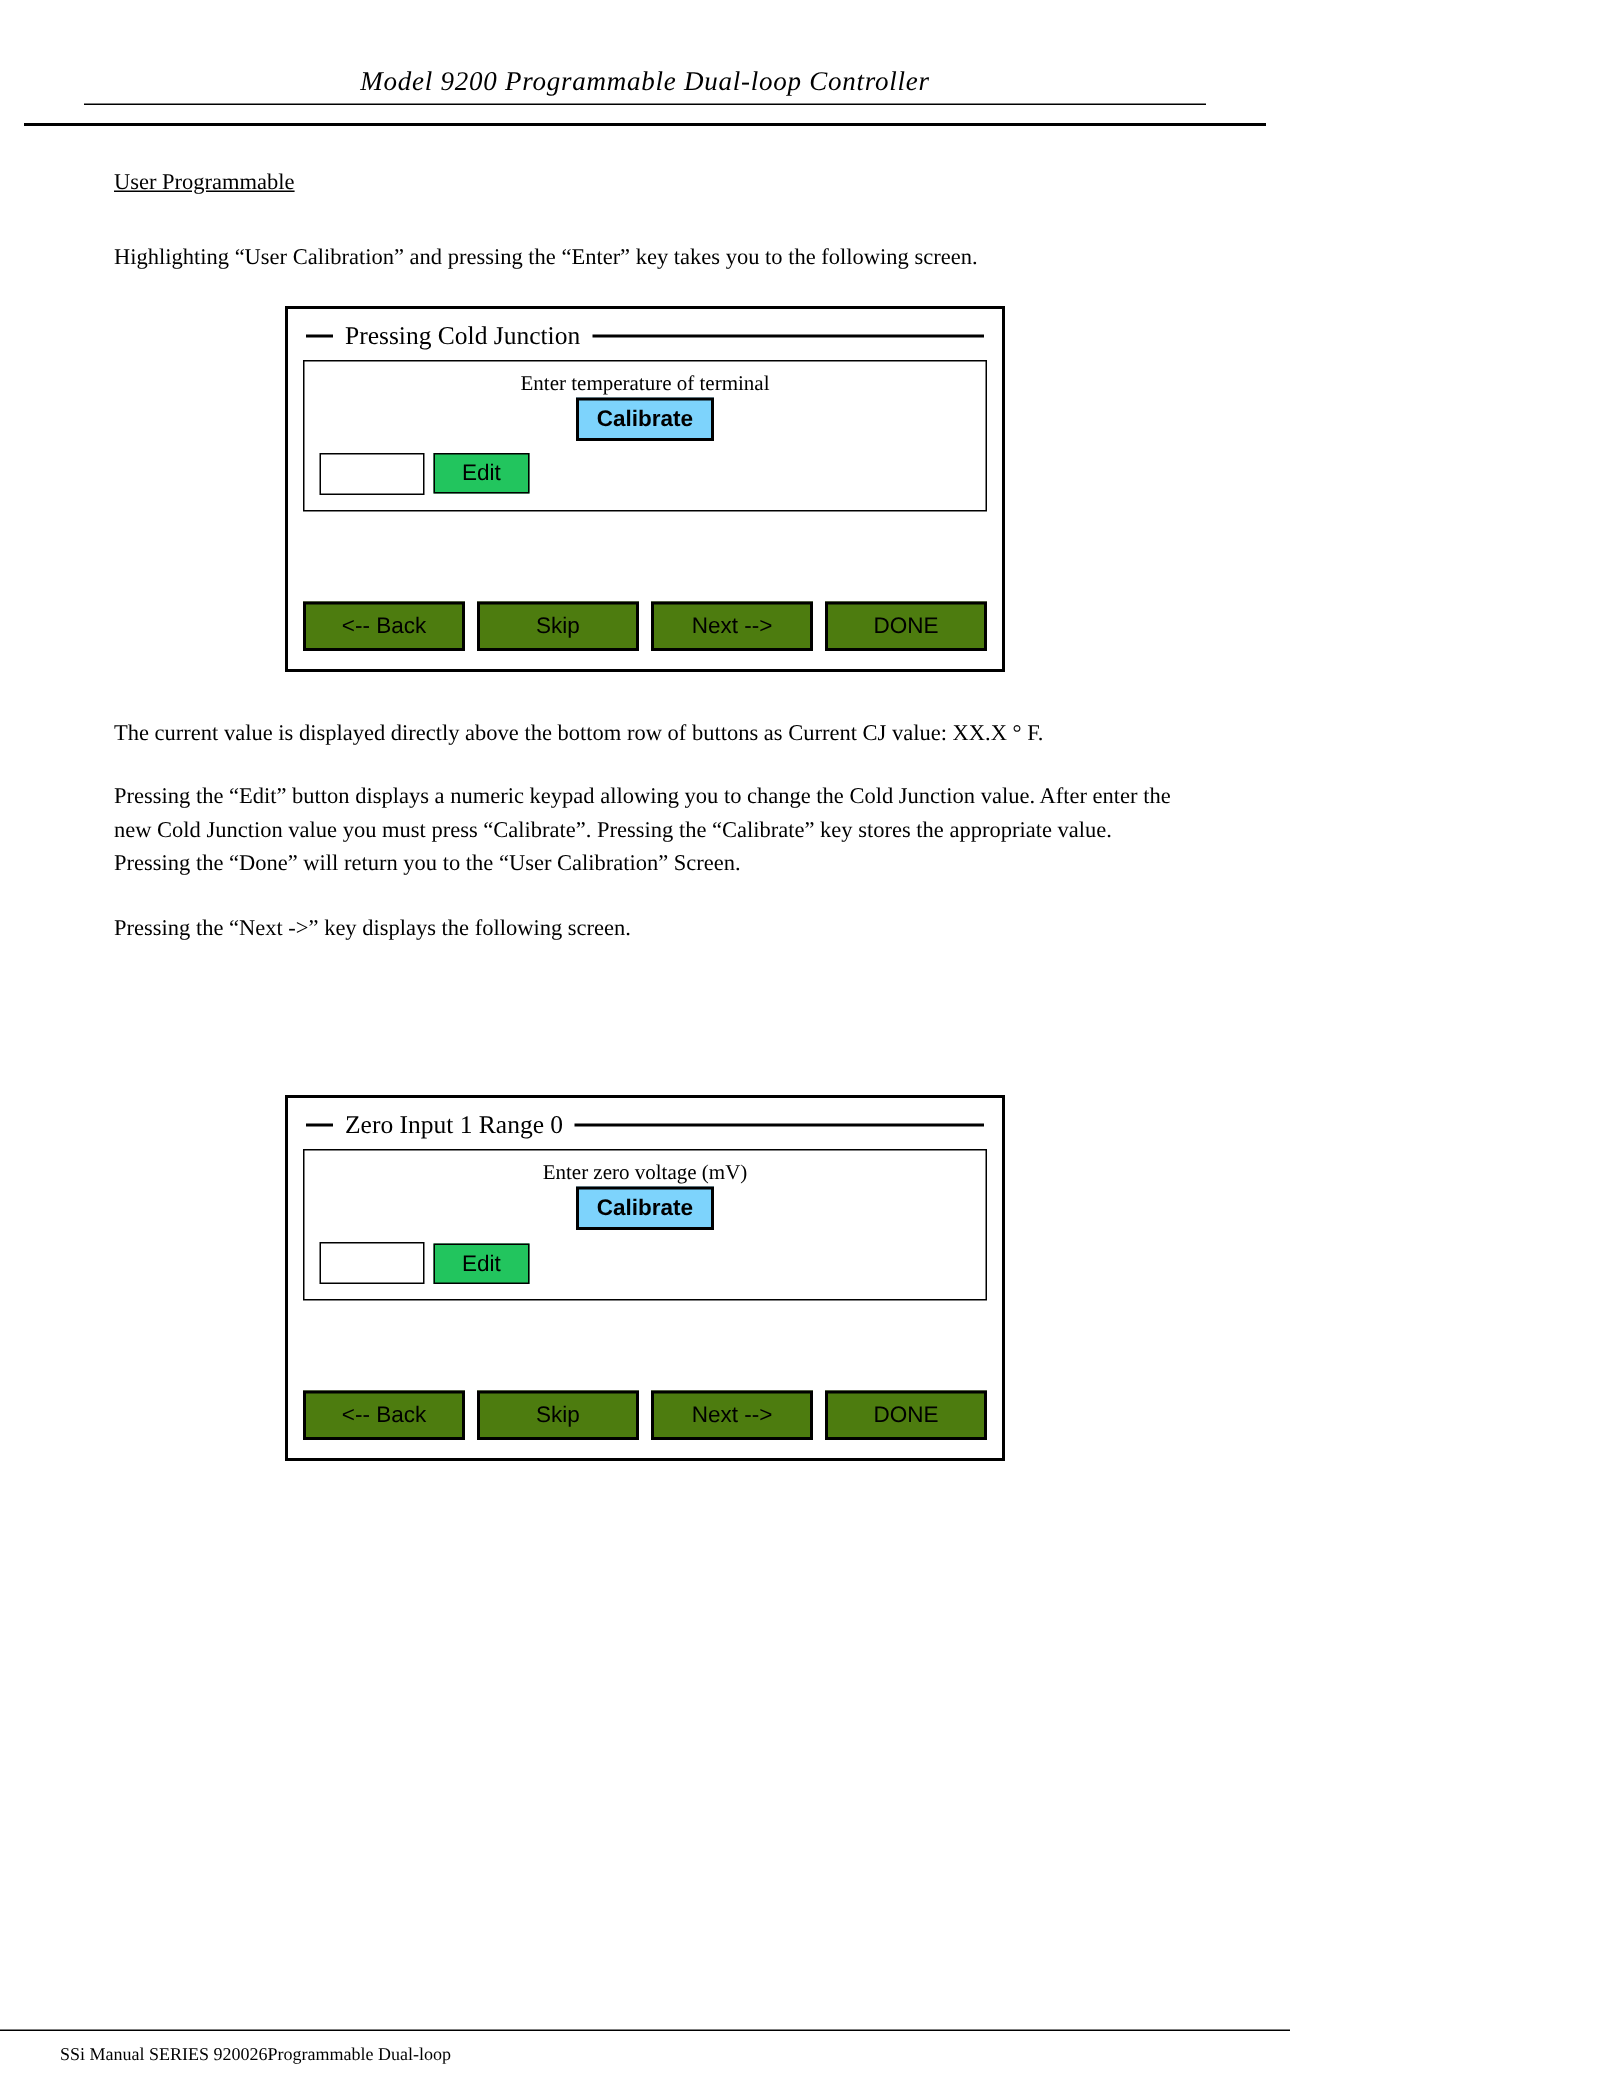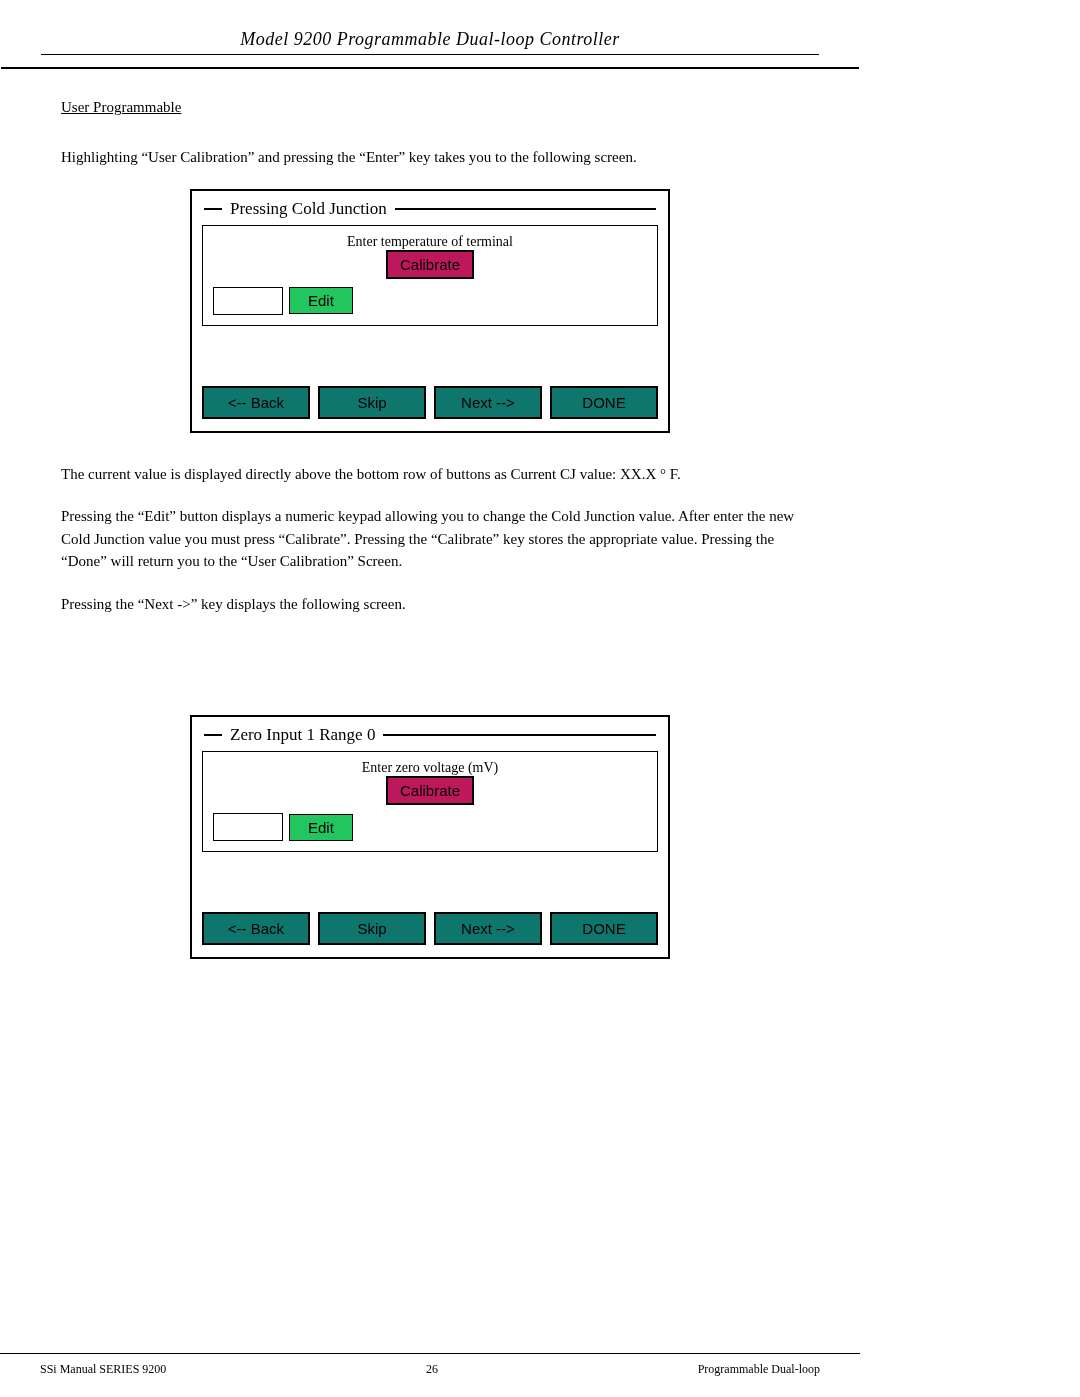--- a/index.html
+++ b/index.html
@@ -14,21 +14,21 @@
       background: #ffffff;
       font-family: 'Times New Roman', Times, serif;
       font-size: 15px;
       color: #000000;
       position: relative;
     }
 
     .page-container {
       width: 860px;
       min-height: 1397px;
-      padding: 1px;
+      padding: 16px;
       position: relative;
     }
 
     
     .header {
       text-align: center;
       padding: 28px 40px 12px 40px;
       border-bottom: 2.5px solid #000;
     }
 
@@ -116,22 +116,22 @@
     }
 
     .screen-label {
       font-size: 14px;
     }
 
     .calibrate-button {
       border: 2px solid #000;
       padding: 4px 12px;
       font-size: 15px;
-      font-weight: normal;
-      background: #be185d;
+      font-weight: bold;
+      background: #7dd3fc;
       cursor: pointer;
     }
 
     .screen-edit-row {
       display: flex;
       align-items: center;
       gap: 6px;
     }
 
     .screen-input-box {
@@ -160,34 +160,33 @@
       align-items: center;
       justify-content: space-between;
       padding: 8px 10px 12px 10px;
       gap: 8px;
     }
 
     .nav-button {
       border: 2px solid #000;
       padding: 6px 14px;
       font-size: 15px;
-      background: #0f766e;
+      background: #4d7c0f;
       cursor: pointer;
       flex: 1;
       text-align: center;
     }
 
     
     .footer {
       position: absolute;
       bottom: 20px;
       left: 0;
       right: 0;
       display: flex;
-      justify-content: space-between;
       padding: 0 40px;
       font-size: 12px;
       border-top: 1px solid #000;
       padding-top: 8px;
     }
   </style>
 </head>
 <body>
 
 <div class="page-container">

